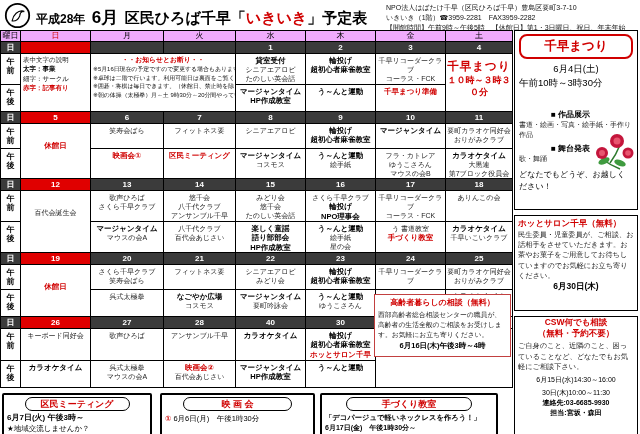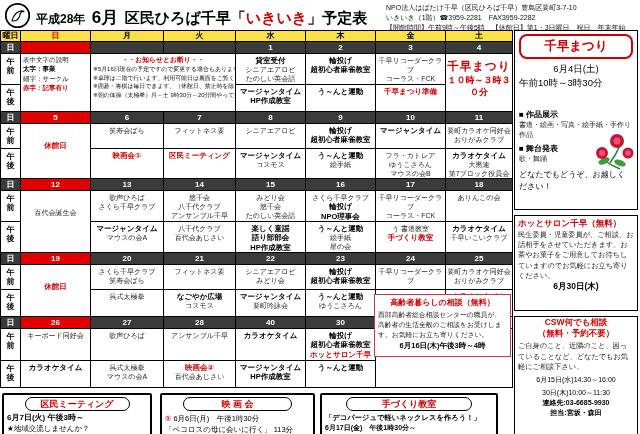--- a/index.html
+++ b/index.html
@@ -17,21 +17,21 @@
   .t-month { font-size:17px; font-weight:bold; margin:0 2px; }
   .t-main { font-size:15px; font-weight:bold; }
   .t-accent { color:#d00000; }
   .hdr-info { margin-left:auto; font-size:7px; line-height:1.4; padding-top:1px; width:252px; color:#111; }
   
   .main { display:flex; align-items:flex-start; }
   .left-col { width:512px; }
   
   table { border-collapse:collapse; table-layout:fixed; width:512px; border:1.5px solid #000; }
   th,td { border:1px solid #000; padding:0; vertical-align:top; overflow:hidden; }
-  .wd-row th { height:10px; font-size:8px; font-weight:bold; text-align:center; background:#fde047; line-height:10px; }
+  .wd-row th { height:10px; font-size:8px; font-weight:normal; text-align:center; background:#f0abfc; line-height:10px; }
   .wd-sun { color:#d00000; }
   .date-row td { height:11px; background:#3b3b3b; color:#fff; font-size:8px; font-weight:bold; text-align:center; line-height:11px; }
   .date-row td.date-sun { background:#e00000; }
   .date-row td.date-cov { background:#fff; }
   .rl { background:#3b3b3b; color:#fff; }
   td.lab { font-size:8px; font-weight:bold; text-align:center; background:#fff; }
   td.lab div { width:10px; margin:3px auto 0; word-break:break-all; line-height:1.15; }
   .am-row td { height:25px; }
   .pm-row td { height:27px; }
   .am-row td.amc { border-bottom:1px dashed #777; }
@@ -71,21 +71,21 @@
   .b-craft .bl1 { font-weight:bold; font-size:7.3px; }
   .b-craft .bl2 { font-weight:bold; }
   
   .sidebar { width:124px; margin-left:2px; display:flex; flex-direction:column; }
   .sbox { border:1.5px solid #000; background:#fff; position:relative; }
   .s-matsuri { height:180px; padding:3px 4px; }
   .matsuri-badge { border:2px solid #d00000; border-radius:8px; color:#d00000; font-weight:bold;
     font-size:12.5px; text-align:center; padding:2px 0; margin-bottom:4px; }
   .m-date { font-size:9.5px; margin:1px 0;text-align:center; }
   .m-time { font-size:9.5px; margin-bottom:19px; }
-  .m-head { font-size:8px; font-weight:bold; margin-top:3px; }
+  .m-head { font-size:8px; font-weight:bold; margin-top:3px;margin-left:32px; }
   .m-body { font-size:7px; line-height:1.4; color:#222; }
   .m-invite { font-size:8px; margin-top:6px; line-height:1.45; }
   .roses { position:absolute; right:1px; top:98px; }
   .s-hot { height:96px; margin-top:5px; padding:2px 3px; }
   .hot-title { color:#d00000; font-weight:bold; font-size:8.5px; text-align:left; }
   .hot-body { font-size:7.2px; line-height:1.42; color:#222; }
   .hot-date,.hot-time { font-size:8.5px; font-weight:bold; text-align:center; line-height:1.3; }
   .s-csw { height:128px; margin-top:5px; padding:0 3px; }
   .csw-title,.csw-sub { color:#d00000; font-weight:bold; font-size:8.5px; text-align:center; line-height:1.3; }
   .csw-body { font-size:7.2px; line-height:1.45; color:#222; margin-top:2px; }
@@ -472,21 +472,20 @@
       <div class="bbox b-meeting">
         <div class="badge">区民ミーティング</div>
         <div class="bl bl1">6月7日(火) 午後3時～</div>
         <div class="bl">★地域交流しませんか？</div>
         <div class="bl">だれでも大歓迎！</div>
 
       </div>
       <div class="bbox b-movie">
         <div class="badge">映 画 会</div>
         <div class="bl"><span class="circ">①</span><span> 6月6日(月)　午後1時30分</span></div>
-        <div class="bl">「ペコロスの母に会いに行く」 113分</div>
 
       </div>
       <div class="bbox b-craft">
         <div class="badge">手づくり教室</div>
         <div class="bl bl1">「デコパージュで軽いネックレスを作ろう！」</div>
         <div class="bl bl2">6月17日(金)　午後1時30分～</div>
         <div class="bl">材料費:400円 定員15名(先着順)</div>
 
       </div>
     </div>

